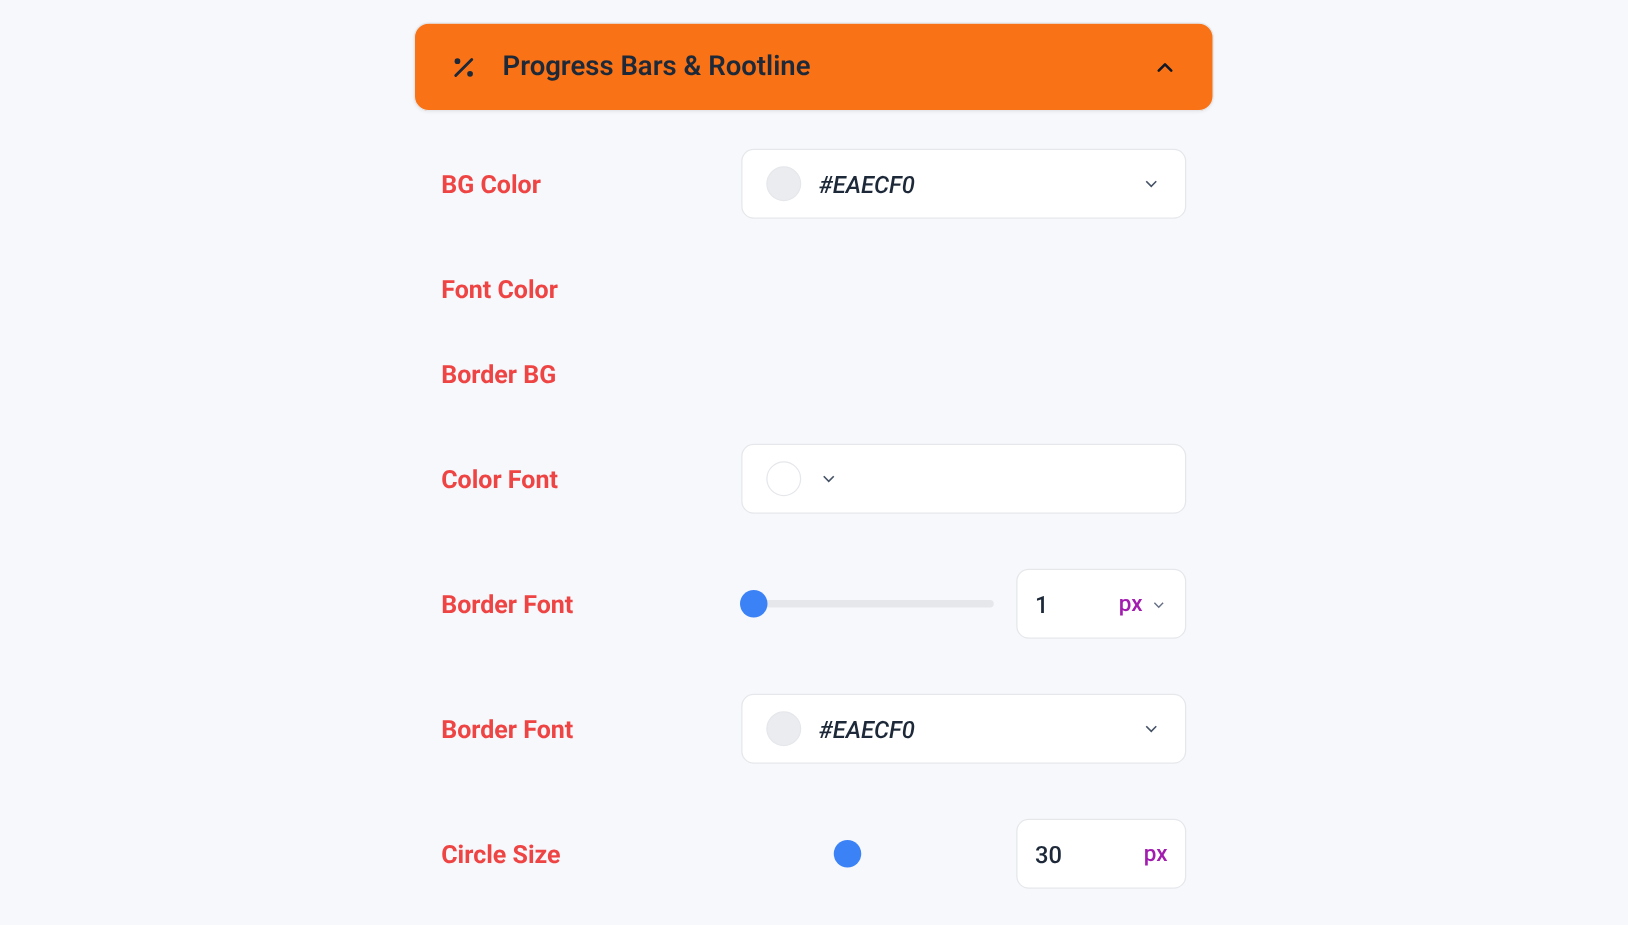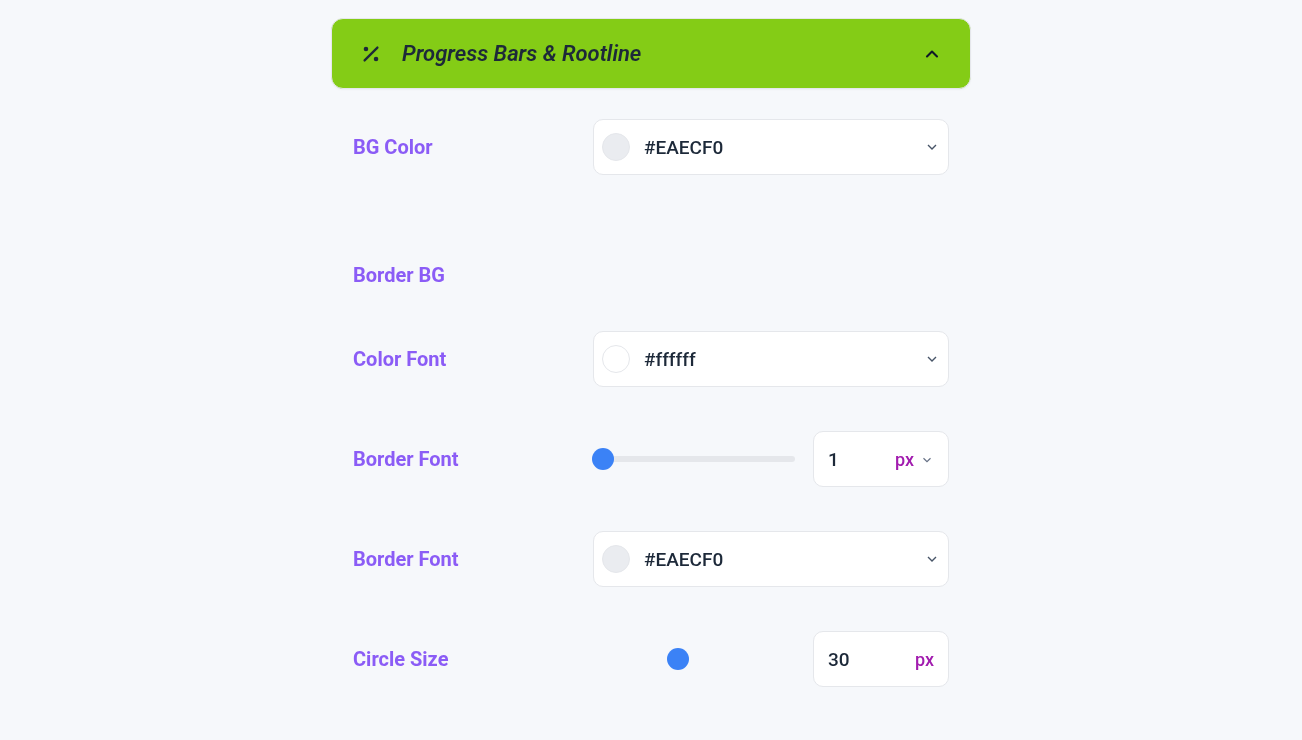--- a/index.html
+++ b/index.html
@@ -11,30 +11,29 @@
       width: 1302px;
       height: 740px;
       overflow: hidden;
     }
     .panel {
       width: 640px;
       background: #f6f8fb;
       padding: 0;
     }
     .accordion-header {
-      background: #84cc16;
+      background: #f97316;
       border: 1px solid #e5e7eb;
       border-radius: 12px;
       padding: 22px 28px;
       display: flex;
       align-items: center;
       gap: 20px;
       margin: 18px 0 30px 0;
       box-shadow: 0 1px 2px rgba(16,24,40,0.04);
-      font-style: italic;
     }
     .accordion-icon {
       width: 22px;
       height: 22px;
       flex-shrink: 0;
       color: #1d2939;
     }
     .accordion-title {
       flex: 1;
       font-size: 22px;
@@ -52,34 +51,35 @@
     .row {
       display: flex;
       align-items: center;
       margin-bottom: 44px;
     }
     .row:last-child { margin-bottom: 0; }
     .row-label {
       width: 240px;
       font-size: 20px;
       font-weight: 700;
-      color: #8b5cf6;
+      color: #ef4444;
       flex-shrink: 0;
     }
     .color-field {
       flex: 1;
       height: 56px;
       background: #ffffff;
       border: 1px solid #e5e7eb;
       border-radius: 10px;
       display: flex;
       align-items: center;
-      padding: 0 8px;
+      padding: 0 19px;
       gap: 14px;
       cursor: pointer;
+      font-style: italic;
     }
     .swatch {
       width: 28px;
       height: 28px;
       border-radius: 50%;
       flex-shrink: 0;
       border: 1px solid #e5e7eb;
     }
     .color-value {
       flex: 1;
@@ -187,31 +187,31 @@
         <span class="color-value">#EAECF0</span>
         <span class="chev-down">
           <svg viewBox="0 0 24 24" fill="none" stroke="currentColor" stroke-width="2">
               <polyline points="6 9 12 15 18 9"></polyline>
             </svg>
         </span>
       </div>
     </div>
 
     <div class="row">
+      <div class="row-label">Font Color</div>
     </div>
 
     <div class="row">
       <div class="row-label">Border BG</div>
     </div>
 
     <div class="row">
       <div class="row-label">Color Font</div>
       <div class="color-field">
         <span class="swatch" style="background:#ffffff"></span>
-        <span class="color-value">#ffffff</span>
         <span class="chev-down">
           <svg viewBox="0 0 24 24" fill="none" stroke="currentColor" stroke-width="2">
               <polyline points="6 9 12 15 18 9"></polyline>
             </svg>
         </span>
       </div>
     </div>
 
     <div class="row">
       <div class="row-label">Border Font</div>

